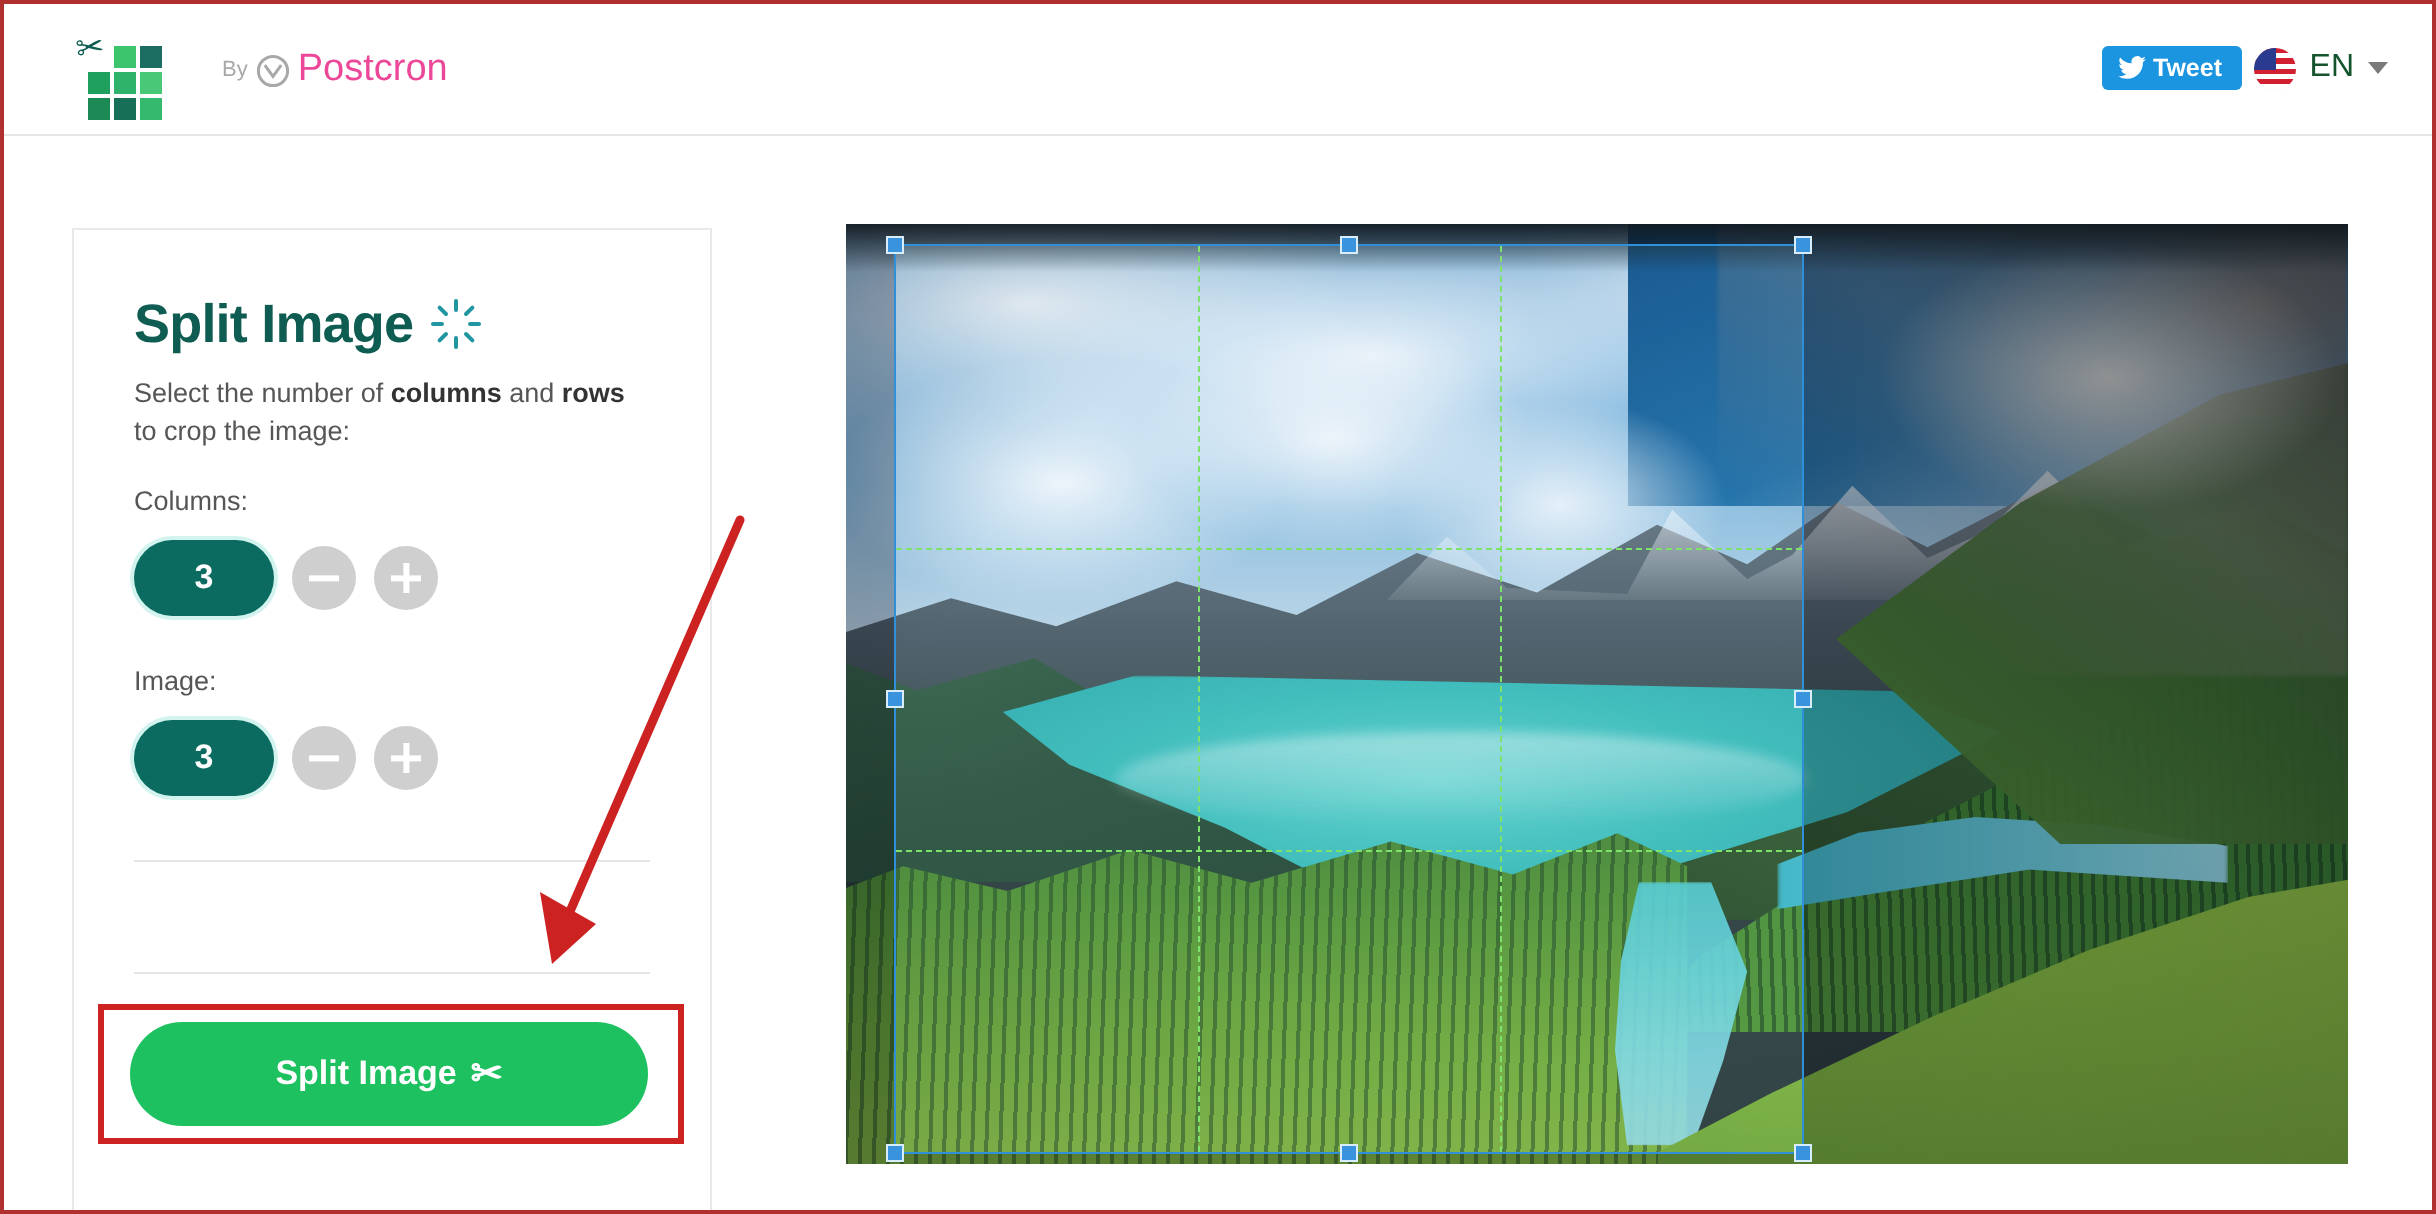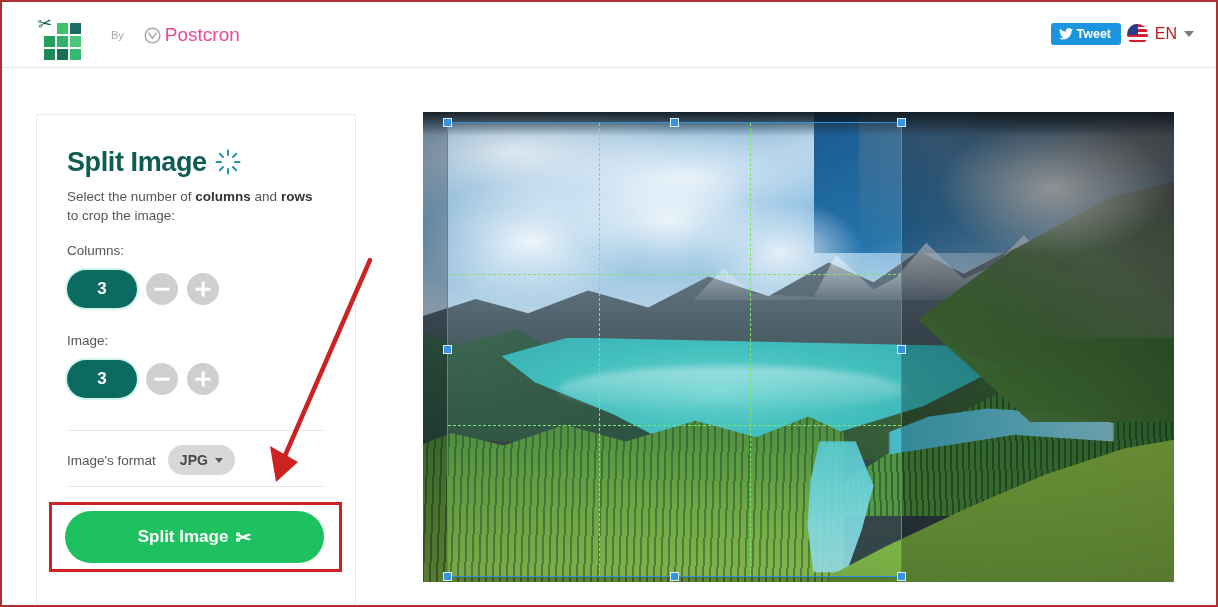--- a/index.html
+++ b/index.html
@@ -72,21 +72,21 @@
     white-space: nowrap;
   }
 
   #byline {
     margin-left: 18px;
     display: flex;
     align-items: center;
     color: #a8a8a8;
     white-space: nowrap;
   }
-  #byline .by-word { font-size: 11px; margin-right: 20px; }
+  #byline .by-word { font-size: 11px; margin-right: 4px; }
   #byline .postcron-mark {
     display: inline-block;
     width: 17px; height: 17px;
     margin-right: 4px;
   }
   #byline .postcron-name {
     font-size: 19px;
     color: #ec4899;
     letter-spacing: 0px;
   }
@@ -136,21 +136,21 @@
       #ffffff 2.6px, #ffffff 5.2px);
   }
   .flag .canton {
     position: absolute;
     left: 0; top: 0;
     width: 11px; height: 11px;
     background: #2a3b8f;
   }
   #lang-label {
     font-size: 16px;
-    color: #b91c1c;
+    color: #14532d;
   }
   .caret-down {
     width: 0; height: 0;
     border-left: 5px solid transparent;
     border-right: 5px solid transparent;
     border-top: 6px solid #7a7a7a;
   }
 
   
   #left-card {
@@ -621,27 +621,20 @@
 
     <div class="field-label" id="rows-label">Image:</div>
     <div class="stepper-row" id="rows-row">
       <input class="num-pill" readonly="" value="3" style="">
       <button class="round-btn minus"></button>
       <button class="round-btn plus"></button>
     </div>
 
     <div id="divider-top"></div>
 
-    <div id="format-row">
-      <span id="format-label">Image's format</span>
-      <div id="format-dropdown">
-        <span id="format-value">JPG</span>
-        <span class="caret-small"></span>
-      </div>
-    </div>
 
     <div id="divider-bottom"></div>
   </div>
 
   <button id="split-btn">
     <span>Split Image</span>
     <span class="scissors-glyph">✂</span>
   </button>
   <div id="split-highlight"></div>
 

